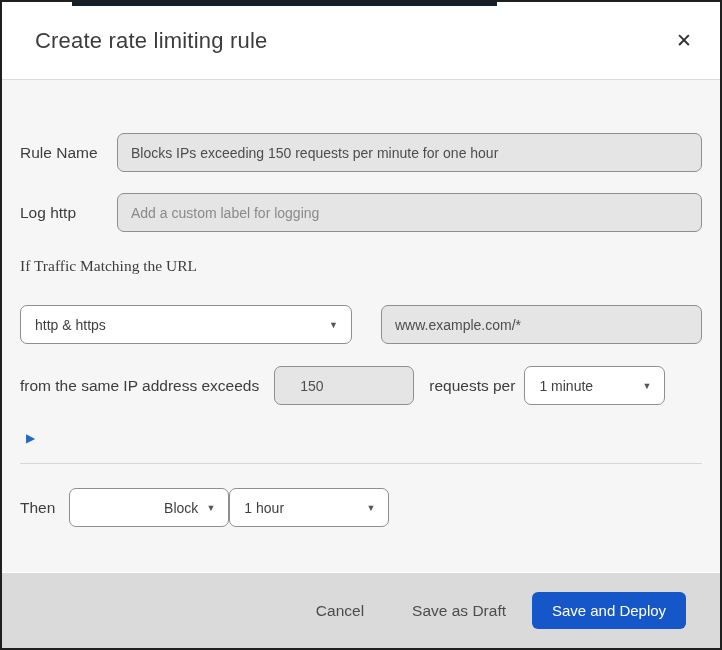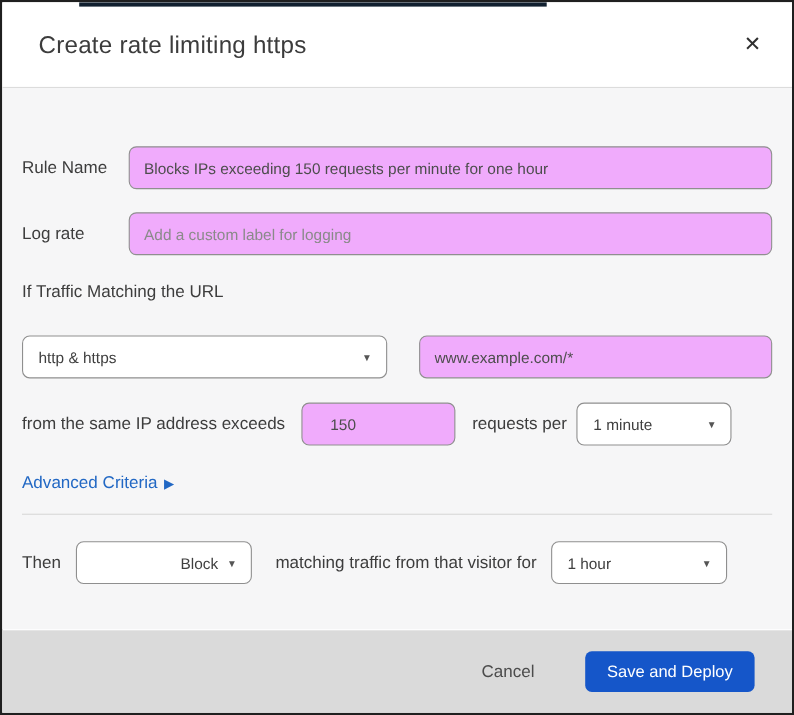--- a/index.html
+++ b/index.html
@@ -43,42 +43,42 @@
   
   .dlg-body {
     background:#f6f6f7;
     height:492px;
     padding:32px 18px 0 18px;
   }
   .section-heading {
     font-size:15.5px; font-weight:700; color:#1b1b1b;
   }
   .plain-heading {
-    font-size:15.5px; font-weight:400; color:#3d3d3d;
+    font-size:15.5px; font-weight:400; color:#3d3d3d;font-family:Liberation Serif, serif;
   }
 
   .row { display:flex; align-items:center; }
   .row-rule-name { margin-top:21px; }
   .row-log-label { margin-top:21px; }
   .row-match-heading { margin-top:25px; }
   .row-selects { margin-top:30px; gap:29px; }
   .row-threshold { margin-top:22px; }
   .row-advanced { margin-top:26px; display:flex; align-items:center; }
   .mid-divider { margin-top:18px; border-top:1px solid #d7d7d7; }
   .row-then { margin-top:24px; }
 
   .field-label {
     font-size:15.5px; color:#3d3d3d; flex:0 0 auto;
   }
   .lbl-rule-name { width:97px; }
   .lbl-log-label { width:97px; }
 
   .text-input {
     height:39px;
-    background:#f0abfc;
+    background:#e5e5e5;
     border:1px solid #8f8f8f;
     border-radius:7px;
     padding:0 13px;
     font-size:14px; color:#4d4d4d;
     font-family:"Liberation Sans", sans-serif;
     outline:none;
   }
   .text-input::placeholder { color:#8a8a8a; opacity:1; }
   .grow { flex:1 1 auto; }
 
@@ -143,34 +143,34 @@
   }
 </style>
 </head>
 <body>
 
 <div class="screen">
 
   <div class="top-strip"></div>
 
   <div class="dlg-header">
-    <div class="dlg-title">Create rate limiting https</div>
+    <div class="dlg-title">Create rate limiting rule</div>
     <button class="close-btn">✕</button>
   </div>
 
   <div class="dlg-body">
 
 
     <div class="row row-rule-name">
       <label class="field-label lbl-rule-name">Rule Name</label>
       <input class="text-input grow" type="text" value="Blocks IPs exceeding 150 requests per minute for one hour" style="">
     </div>
 
     <div class="row row-log-label">
-      <label class="field-label lbl-log-label">Log rate</label>
+      <label class="field-label lbl-log-label">Log http</label>
       <input class="text-input grow" type="text" placeholder="Add a custom label for logging" style="">
     </div>
 
     <div class="row-match-heading plain-heading">If Traffic Matching the URL</div>
 
     <div class="row row-selects">
       <div class="select-box sel-scheme">
         <span>http &amp; https</span>
         <span class="select-caret">▼</span>
       </div>
@@ -182,40 +182,39 @@
       <input class="text-input inp-requests" type="text" value="150" style="">
       <span class="inline-text">requests per</span>
       <div class="select-box sel-period">
         <span>1 minute</span>
         <span class="select-caret">▼</span>
       </div>
     </div>
 
     <div class="row-advanced">
       <a class="advanced-link">
-        <span>Advanced Criteria</span>
         <span class="advanced-arrow">▶</span>
       </a>
     </div>
 
     <div class="mid-divider"></div>
 
     <div class="row row-then">
       <span class="inline-text lbl-then">Then</span>
       <div class="select-box sel-action">
         <span>Block</span>
         <span class="select-caret">▼</span>
       </div>
-      <span class="inline-text then-mid">matching traffic from that visitor for</span>
       <div class="select-box sel-duration">
         <span>1 hour</span>
         <span class="select-caret">▼</span>
       </div>
     </div>
 
   </div>
 
   <div class="dlg-footer">
     <button class="btn-link btn-cancel">Cancel</button>
+    <button class="btn-link btn-draft">Save as Draft</button>
     <button class="btn-primary">Save and Deploy</button>
   </div>
 
 </div>
 
 </body></html>

